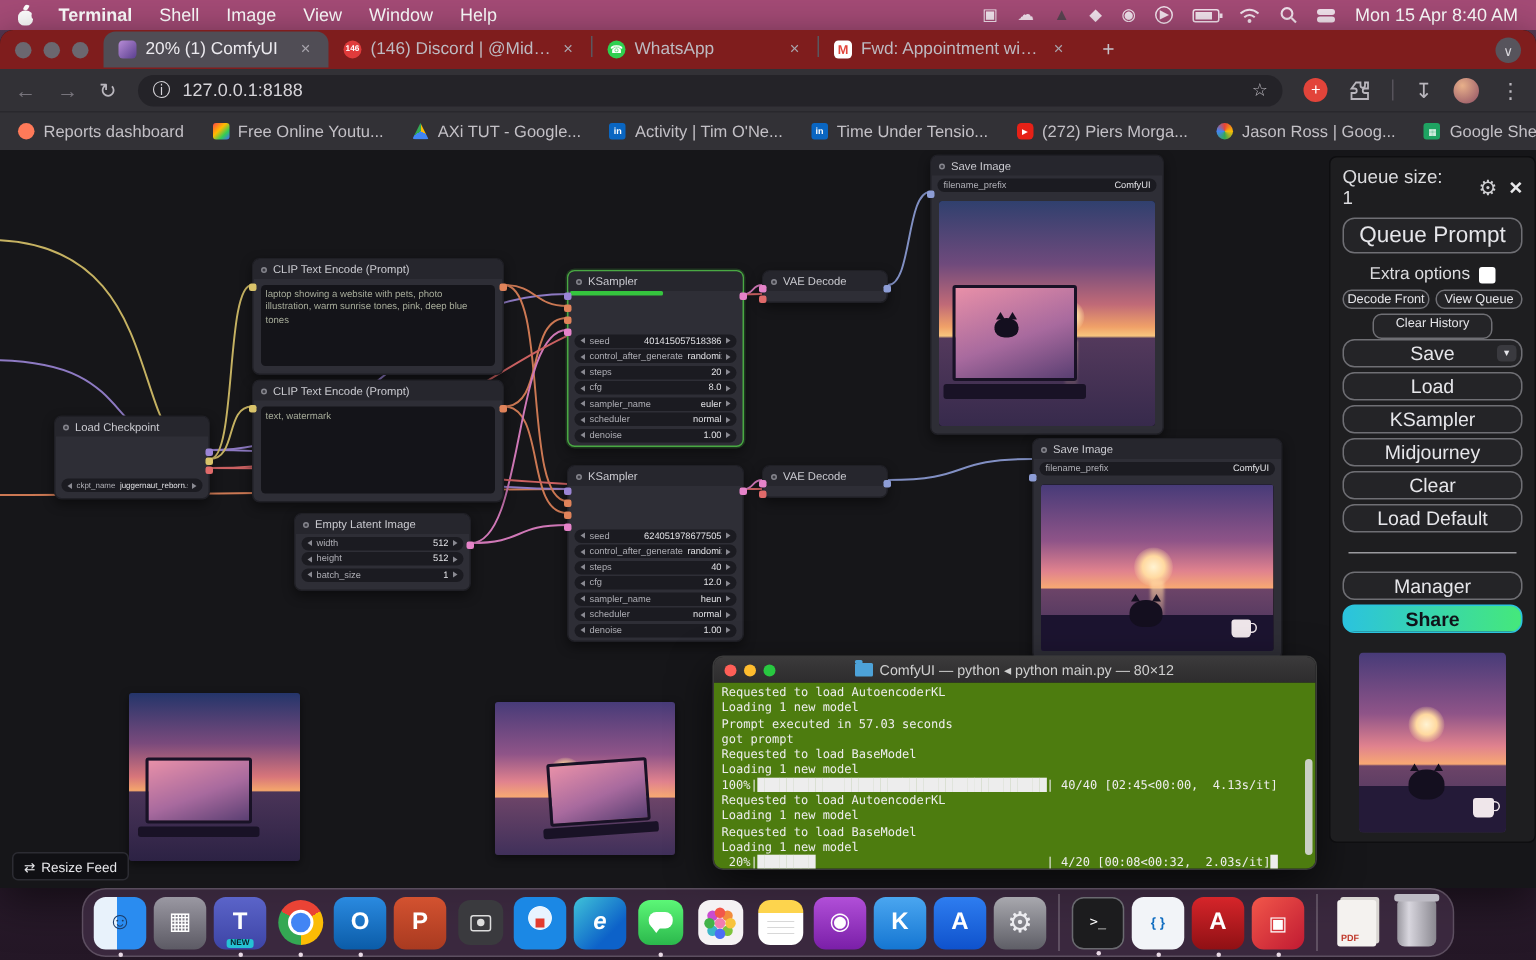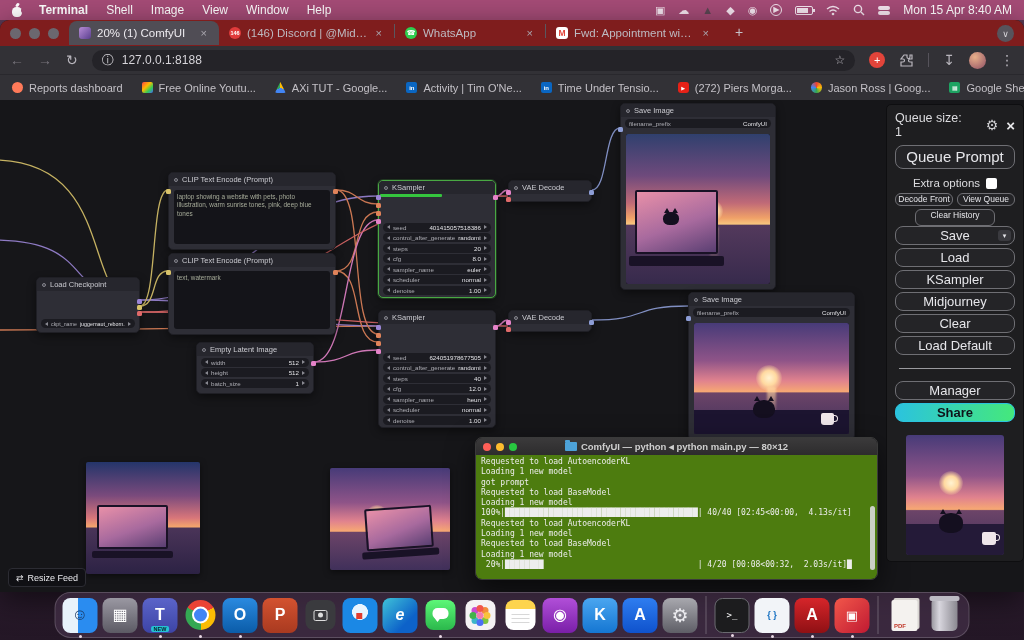--- a/index.html
+++ b/index.html
@@ -108,21 +108,21 @@
   #extra .cb{width:11px;height:11px;background:#fff;border-radius:2px}
   .btnrow{display:flex;gap:4px;margin-bottom:3px}
   .vh{width:80px;margin:0 auto 8px}
   .smline{height:1px;background:#9a9a9e;margin:10px 4px 12px}
   .share{background:linear-gradient(90deg,#2bc3de,#45e87b);color:#10131a;border-color:#2bc3de;font-weight:bold}
   #sm-preview{width:98px;height:120px;margin:10px auto 0;position:relative;border-radius:3px;overflow:hidden}
 
   
   #terminal{position:absolute;left:475px;top:437px;width:403px;height:143px;border-radius:7px;overflow:hidden;box-shadow:0 10px 28px rgba(0,0,0,.6);z-index:5;border:1px solid #3a3a3a}
   #term-title{height:17px;background:linear-gradient(180deg,#3b3a3b,#2d2c2d);display:flex;align-items:center;padding:0 7px;position:relative}
-  #term-title .t{position:absolute;left:0;right:0;text-align:center;font-size:9.5px;color:#cfcfcf;font-weight:bold}
+  #term-title .t{position:absolute;left:0;right:0;text-align:center;font-size:9.5px;color:#cfcfcf;font-weight:normal}
   .tl{display:flex;gap:5px;z-index:2}
   .tl i{width:8px;height:8px;border-radius:50%}
   .tl .r{background:#ff5f57}.tl .y{background:#febc2e}.tl .g{background:#28c840}
   #term-body{height:126px;background:#4d7c0f;padding:2px 5px;font-family:"DejaVu Sans Mono",monospace;font-size:8px;line-height:10.3px;color:#ededed}
   .tline{white-space:pre}
   #term-scroll{position:absolute;right:2px;top:68px;width:5px;height:64px;background:#d9d9d9;border-radius:3px;opacity:.9}
   .term-folder{width:12px;height:9px;background:#4da2d8;border-radius:1px;margin-right:4px;z-index:2;position:relative}
   .term-folder::before{content:"";position:absolute;left:0;top:-2px;width:5px;height:2px;background:#4da2d8;border-radius:1px 1px 0 0}
 
   
@@ -604,20 +604,21 @@
     <span class="tl">
         <i class="r"></i>
         <i class="y"></i>
         <i class="g"></i>
       </span>
     <span class="t"><span class="term-folder" style="display:inline-block;vertical-align:-1px"></span><span>ComfyUI — python ◂ python main.py — 80×12</span></span>
   </div>
   <div id="term-body">
     <div class="tline">Requested to load AutoencoderKL</div>
     <div class="tline">Loading 1 new model</div>
+    <div class="tline">Prompt executed in 57.03 seconds</div>
     <div class="tline">got prompt</div>
     <div class="tline">Requested to load BaseModel</div>
     <div class="tline">Loading 1 new model</div>
     <div class="tline">100%|████████████████████████████████████████| 40/40 [02:45&lt;00:00,  4.13s/it]</div>
     <div class="tline">Requested to load AutoencoderKL</div>
     <div class="tline">Loading 1 new model</div>
     <div class="tline">Requested to load BaseModel</div>
     <div class="tline">Loading 1 new model</div>
     <div class="tline"> 20%|████████                                | 4/20 [00:08&lt;00:32,  2.03s/it]█</div>
   </div>

